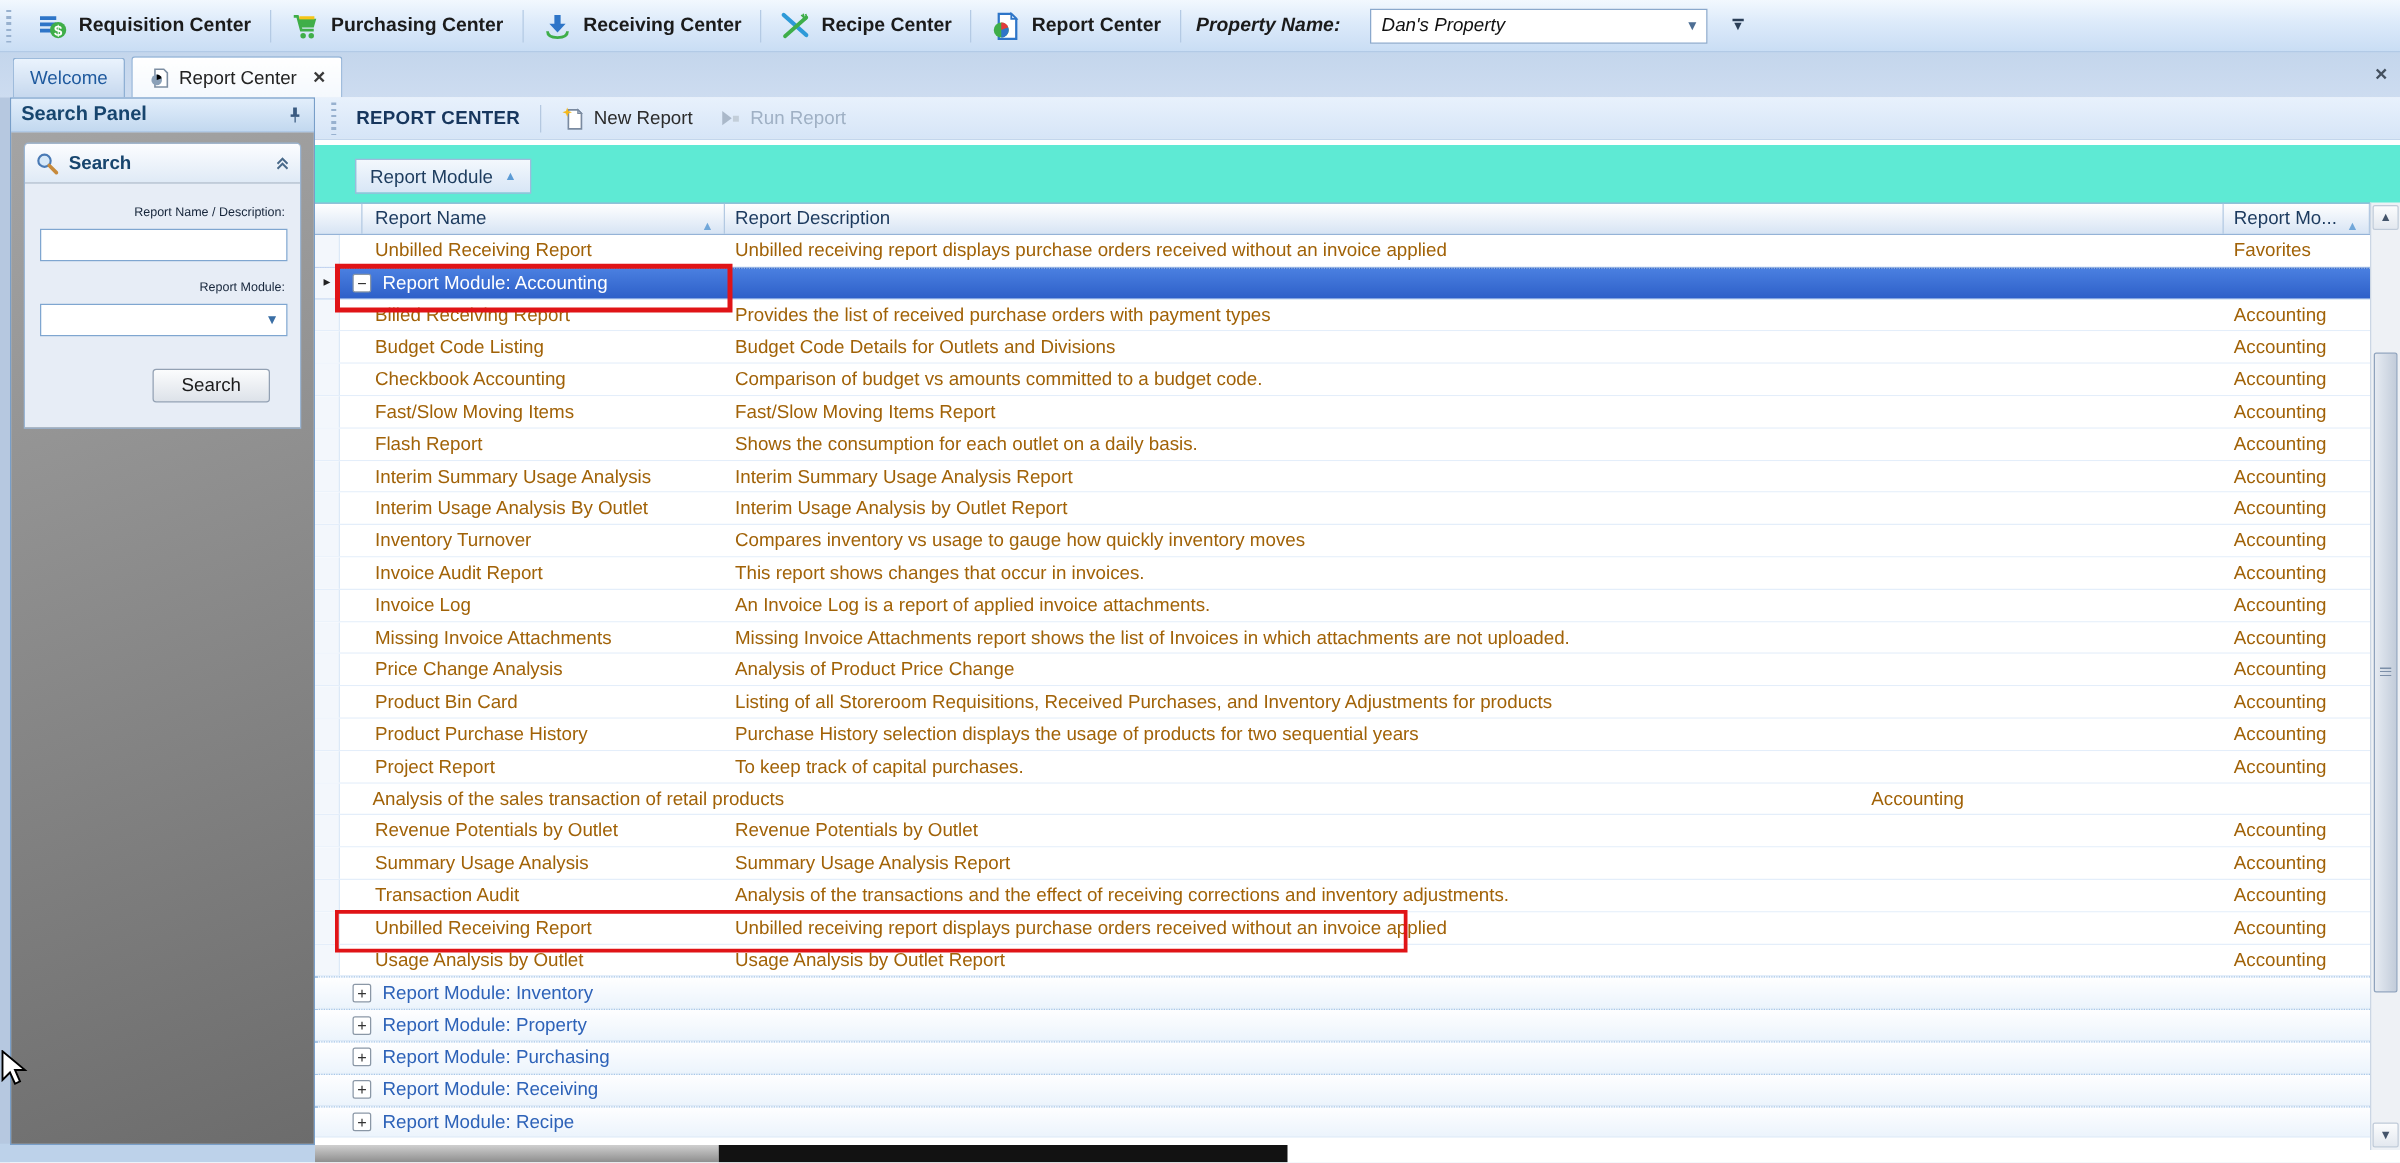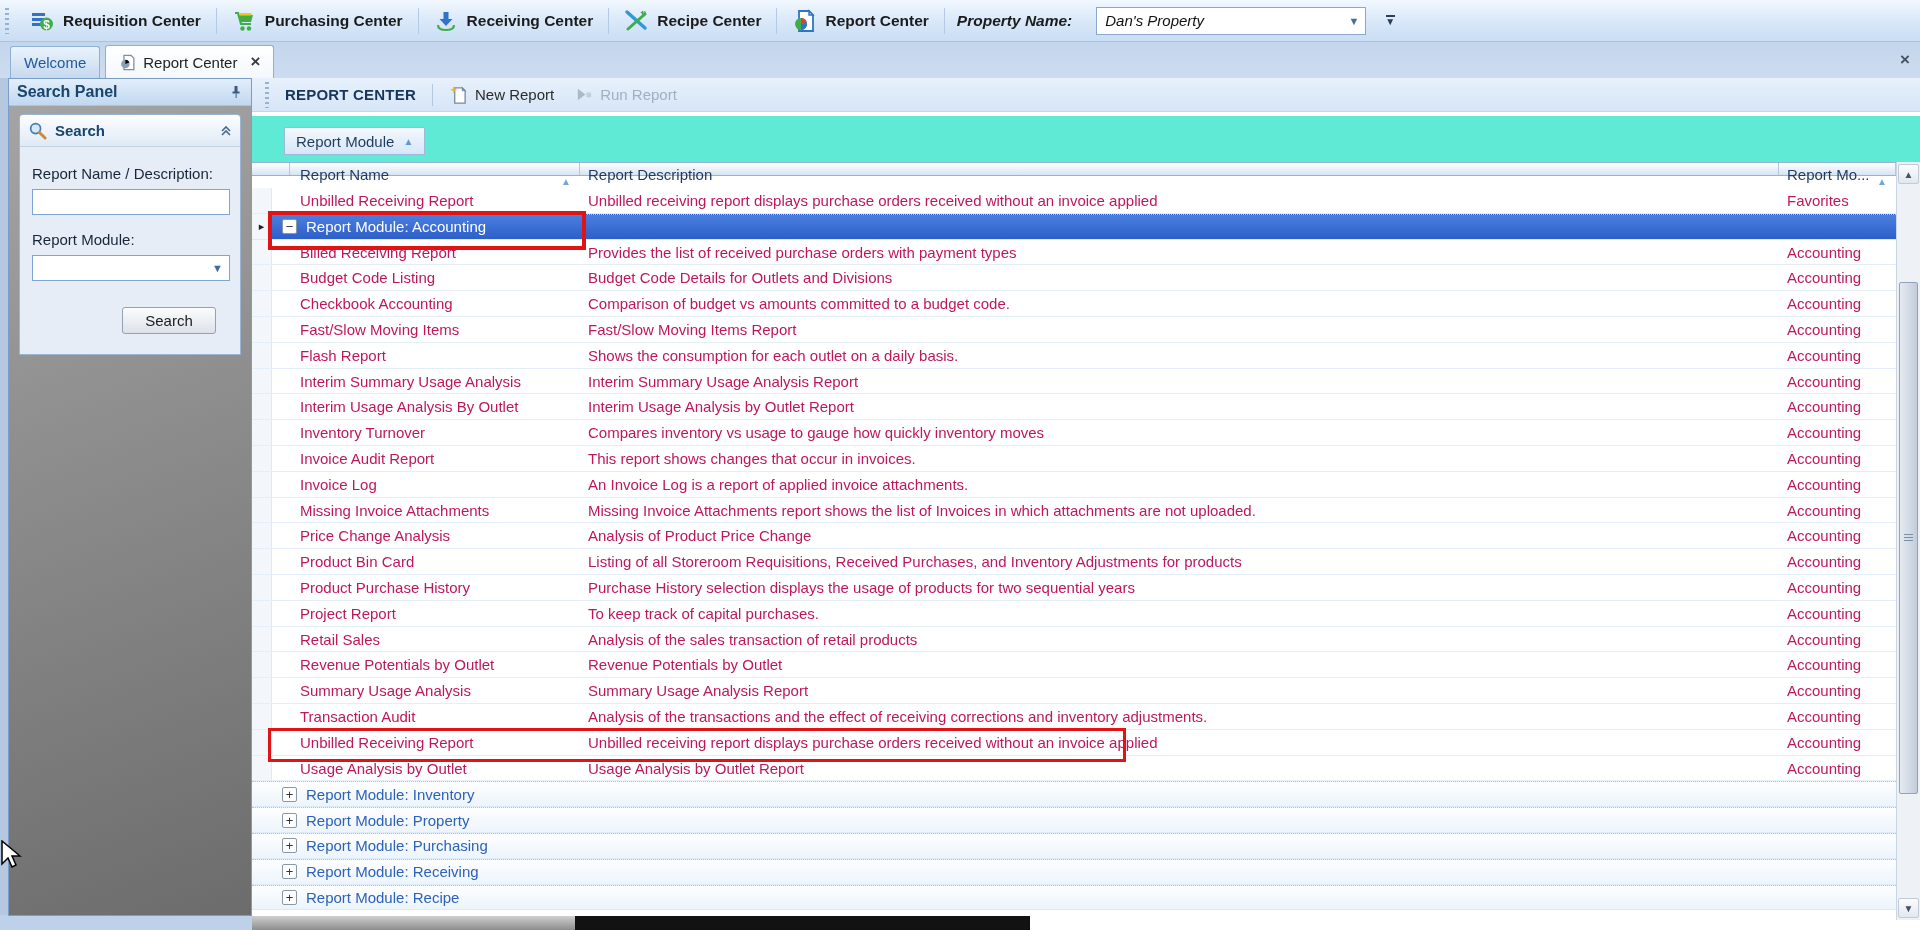--- a/index.html
+++ b/index.html
@@ -47,21 +47,21 @@
     border:1px solid #789ec8; background:#c6d9ee; display:flex; flex-direction:column; }
   .sp-title { height:27px; background:linear-gradient(#e2eefb,#c2d8ef);
     display:flex; align-items:center; justify-content:space-between; padding:0 8px;
     font-size:16px; font-weight:bold; color:#17456e; border-bottom:1px solid #a9c3e2; }
   .sp-body { flex:1; background:linear-gradient(160deg,#a4a4a4,#6c6c6c); padding:8px 10px; }
   .sgroup { width:222px; border:1px solid #9ab5d3; border-radius:4px 4px 0 0; overflow:hidden; }
   .sg-head { height:32px; background:linear-gradient(#fcfdff,#dfeaf6);
     display:flex; align-items:center; gap:8px; padding:0 8px; border-bottom:1px solid #c3d4e8; }
   .sg-title { font-size:15px; font-weight:bold; color:#17456e; flex:1; }
   .sg-body { background:#e7edf6; padding:18px 12px 20px 12px; }
-  .fld-label { font-size:15px; color:#16253a; margin-bottom:7px; }
+  .fld-label { font-size:10px; color:#16253a; margin-bottom:7px;text-align:right; }
   .fld-input { width:198px; height:26px; border:1px solid #7fa6d0; background:#fff;
     font-size:14px; padding:0 6px; display:block; font-family:"Liberation Sans",sans-serif; }
   .fld-combo { position:relative; width:198px; height:26px; border:1px solid #7fa6d0; background:#fff; margin-top:2px; }
   .fld-combo .arrow { position:absolute; right:6px; top:6px; font-size:11px; color:#3a6ea5; }
   .mt16 { margin-top:16px; }
   .btn-row { margin-top:26px; text-align:right; padding-right:12px; }
   .search-btn { width:94px; height:27px; background:linear-gradient(#fbfcfd,#dde2e9);
     border:1px solid #93a1b3; border-radius:3px; font-size:15px; color:#1b1b1b;
     font-family:"Liberation Sans",sans-serif; }
 
@@ -76,34 +76,34 @@
   .m-btn.disabled { color:#9fb0c4; margin-left:20px; }
   .m-icon { width:19px; height:19px; }
 
   .groupbar { position:absolute; left:0; top:38px; width:100%; height:50px; background:#5eead4; }
   .gchip { position:absolute; left:32px; top:11px; height:28px; display:flex; align-items:center; gap:9px;
     padding:0 11px; background:linear-gradient(#f3f8fd,#d8e6f6); border:1px solid #9cbbdc;
     font-size:15px; color:#1d3c5e; }
   .sort-up { font-size:10px; color:#5b9bd5; }
 
   
-  .ghead { position:absolute; left:0; top:84px; width:1644px; height:14px; display:flex;
+  .ghead { position:absolute; left:0; top:84px; width:1644px; height:26px; display:flex;
     background:linear-gradient(#ffffff,#d7e4f4); border-top:1px solid #95b3d7; border-bottom:1px solid #95b3d7;
     font-size:15px; color:#1c3a5e; }
   .ghead .hcell { position:relative; border-right:1px solid #b3c9e2; line-height:24px; padding-left:10px; }
   .h-blank { width:38px; }
   .h-name { width:290px; }
   .h-desc { width:1199px; padding-left:8px !important; }
   .h-mod { width:117px; padding-left:8px !important; }
   .hsort { position:absolute; right:8px; top:7px; font-size:10px; color:#71a7d9; }
 
   
   .grows { position:absolute; left:0; top:110px; width:1644px; }
   .drow, .grow { display:flex; height:25.8px; font-size:15px; position:relative; }
-  .drow { background:#fff; border-bottom:1px solid #e4eefa; color:#be185d; }
+  .drow { background:#fff; border-bottom:1px solid #e4eefa; color:#a16207; }
   .cind { width:20px; background:#f3f7fc; border-right:1px solid #dce9f7; flex:0 0 auto;
     font-size:11px; color:#555; text-align:center; line-height:25px; }
   .cindent { width:18px; flex:0 0 auto; }
   .cname { width:290px; flex:0 0 auto; padding-left:10px; line-height:25.5px; white-space:nowrap; overflow:hidden; }
   .cdesc { width:1199px; flex:0 0 auto; padding-left:8px; line-height:25.5px; white-space:nowrap; overflow:hidden; }
   .cmod { width:117px; flex:0 0 auto; padding-left:8px; line-height:25.5px; }
   .grow { background:linear-gradient(#fefeff,#ecf4fc); color:#2d62b8;
     border-bottom:1px solid #dce9f7; border-top:1px dotted #a8c6e6; align-items:center; }
   .grow .expander { width:15px; height:15px; margin-left:10px; background:#fff; border:1px solid #8a97a6;
     border-radius:2px; font-size:13px; line-height:13px; text-align:center; color:#333; flex:0 0 auto; }
@@ -427,21 +427,20 @@
         <div class="drow">
           <div class="cind"></div>
           <div class="cindent"></div>
           <div class="cname">Project Report</div>
           <div class="cdesc">To keep track of capital purchases.</div>
           <div class="cmod">Accounting</div>
         </div>
         <div class="drow">
           <div class="cind"></div>
           <div class="cindent"></div>
-          <div class="cname">Retail Sales</div>
           <div class="cdesc">Analysis of the sales transaction of retail products</div>
           <div class="cmod">Accounting</div>
         </div>
         <div class="drow">
           <div class="cind"></div>
           <div class="cindent"></div>
           <div class="cname">Revenue Potentials by Outlet</div>
           <div class="cdesc">Revenue Potentials by Outlet</div>
           <div class="cmod">Accounting</div>
         </div>

